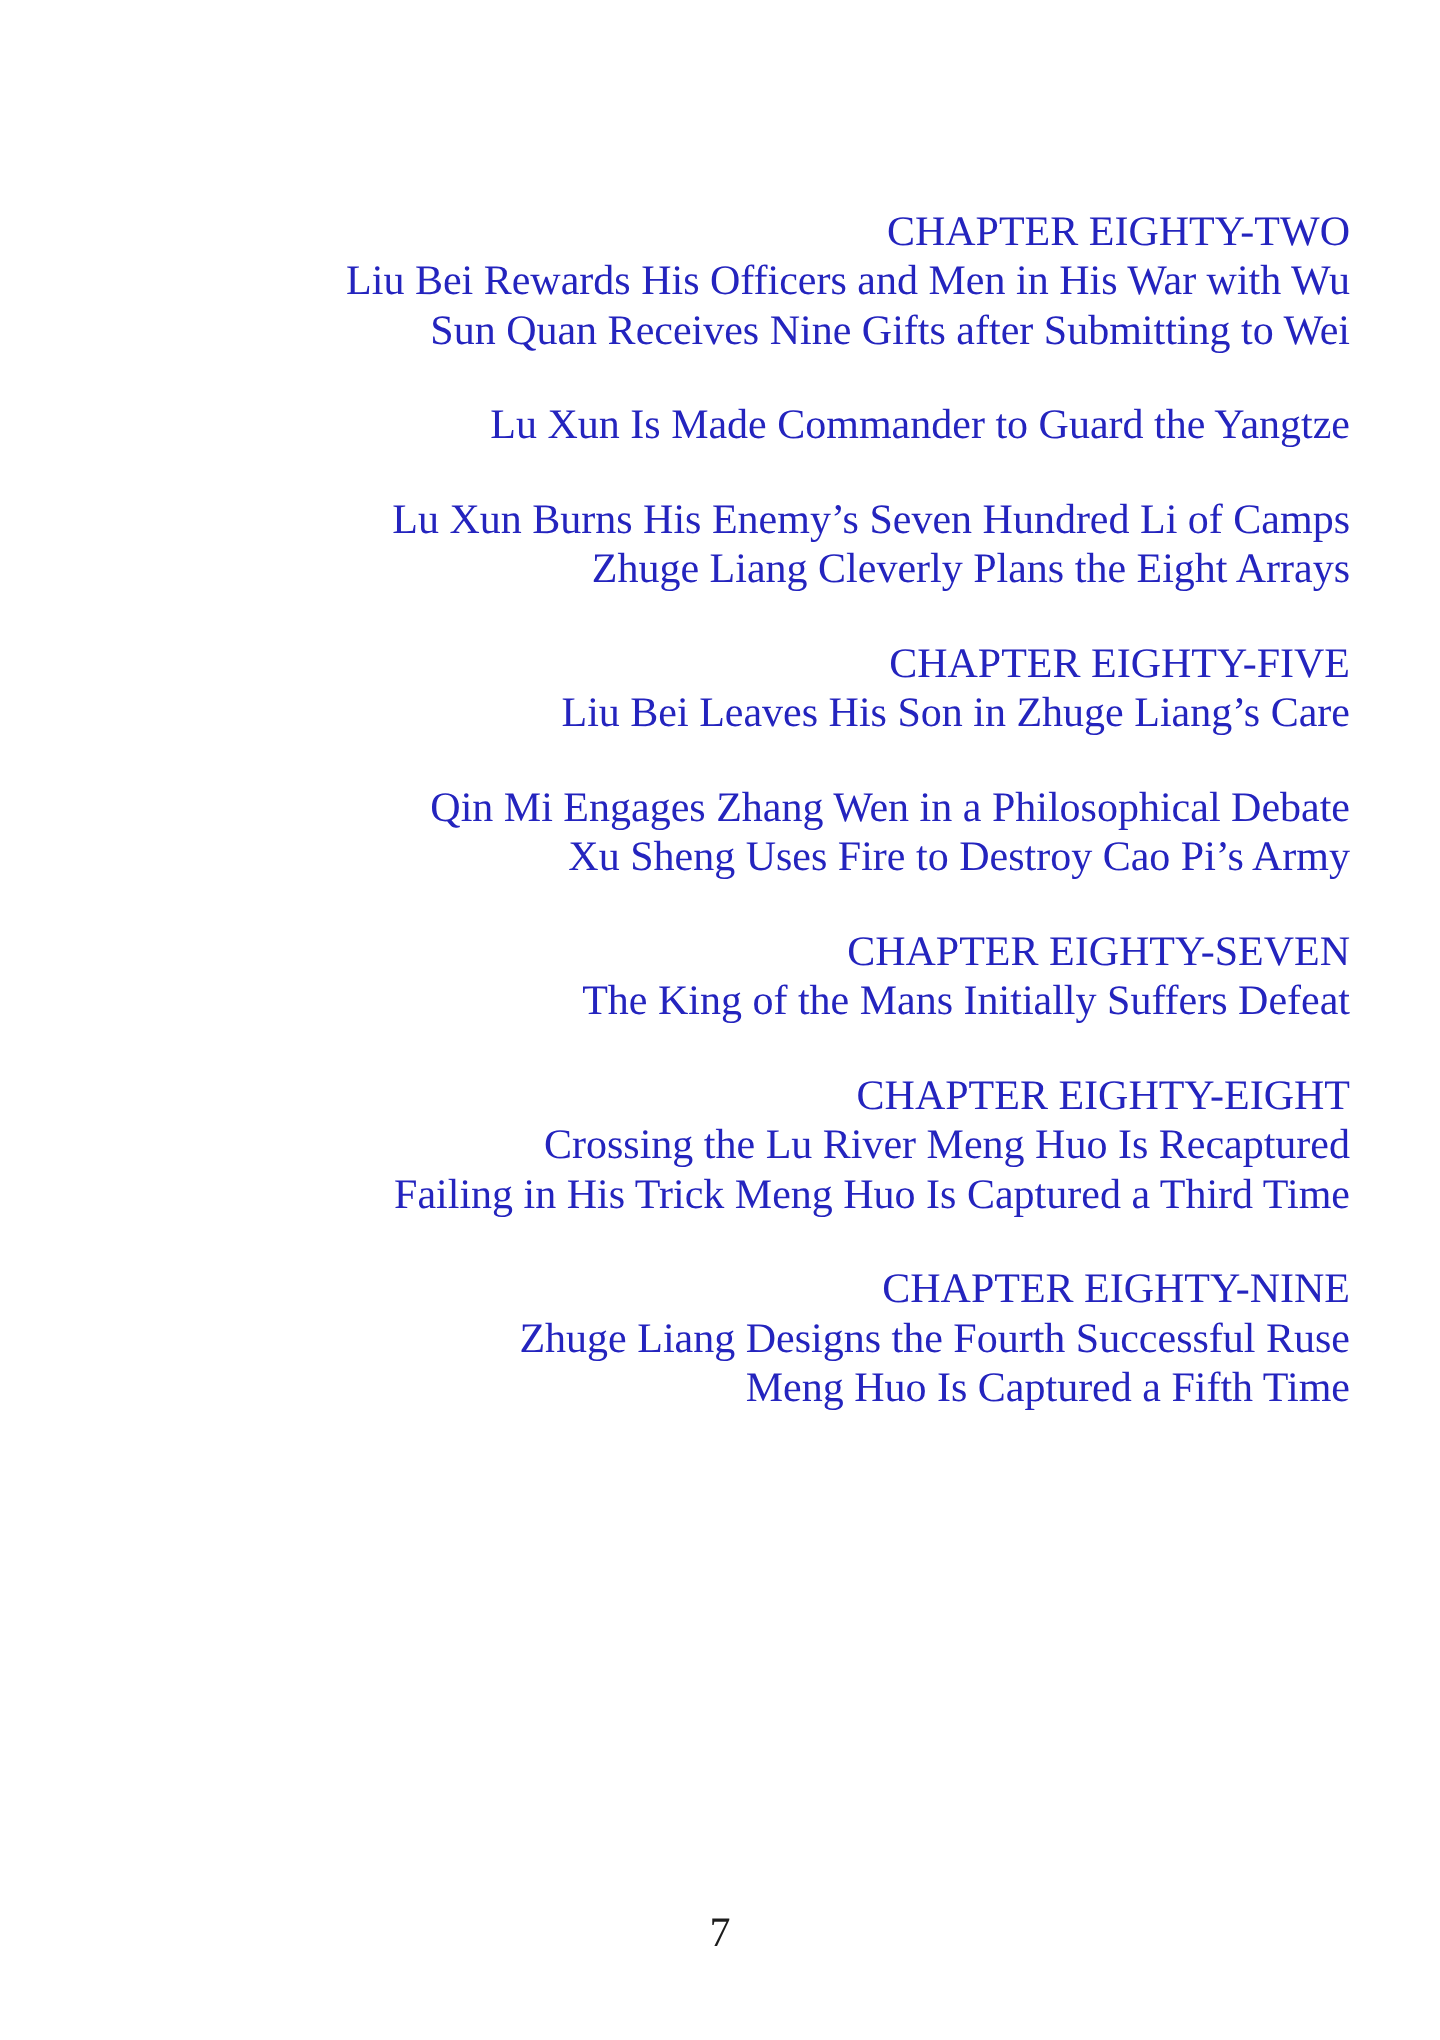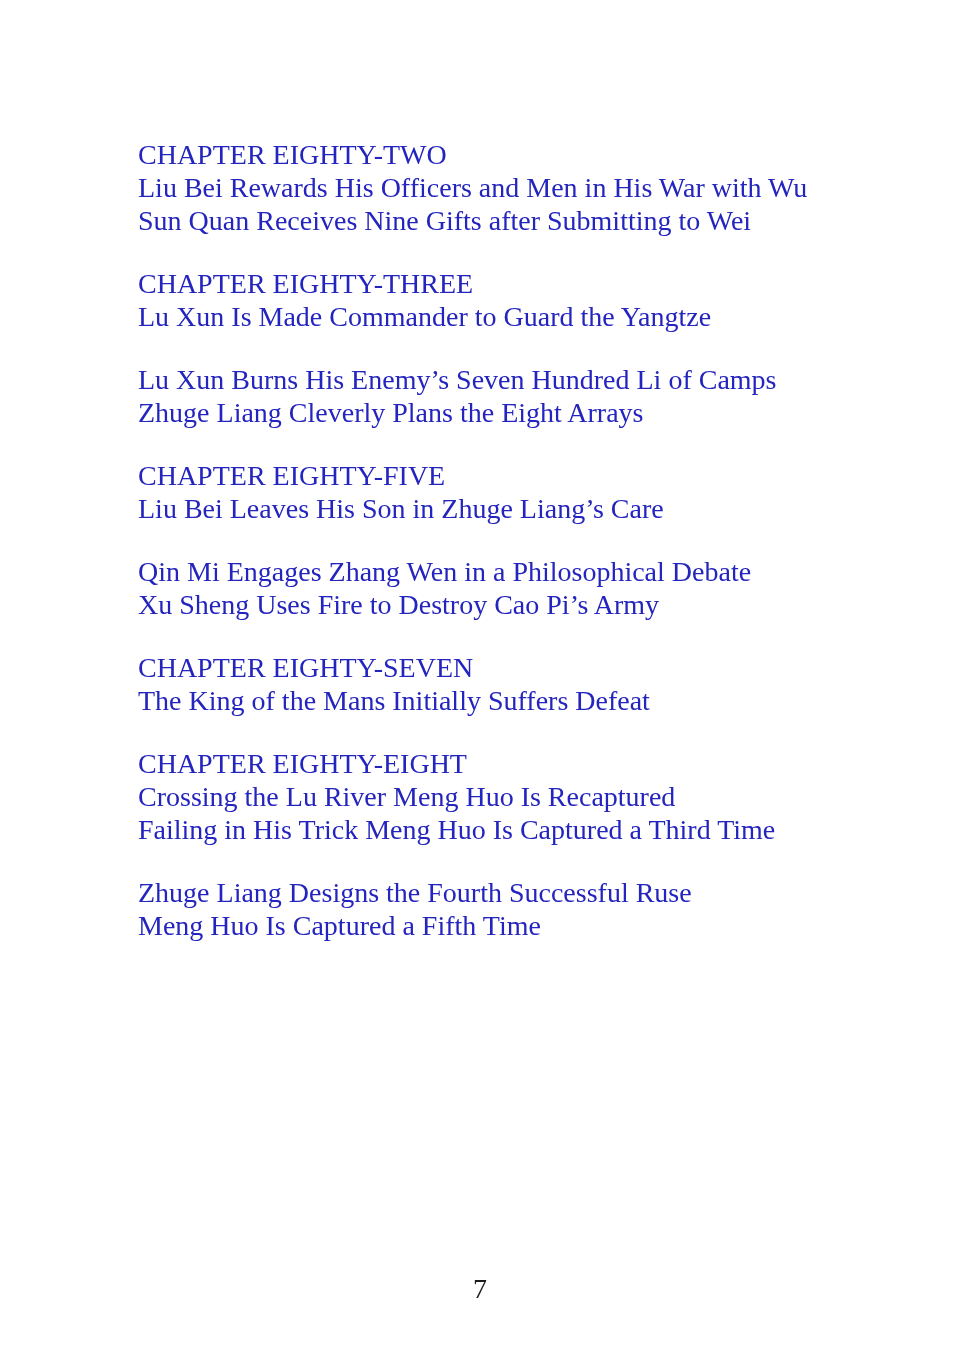--- a/index.html
+++ b/index.html
@@ -23,20 +23,21 @@
   }
   .chapter {
     margin-bottom: 30px;
   }
   .chapter-heading,
   .chapter-line {
     color: #2424BE;
     font-size: 28px;
     line-height: 33px;
     white-space: nowrap;
+    text-align: right;
   }
   .page-number {
     position: absolute;
     left: 0;
     right: 0;
     top: 1272px;
     text-align: center;
     color: #1c1c1c;
     font-size: 28px;
     line-height: 33px;
@@ -47,21 +48,20 @@
 
 <div class="page">
   <div class="toc" id="toc">
   <div class="chapter">
     <div class="chapter-heading">CHAPTER EIGHTY-TWO</div>
     <div class="chapter-line">Liu Bei Rewards His Officers and Men in His War with Wu</div>
     <div class="chapter-line">Sun Quan Receives Nine Gifts after Submitting to Wei</div>
   </div>
 
   <div class="chapter">
-    <div class="chapter-heading">CHAPTER EIGHTY-THREE</div>
     <div class="chapter-line">Lu Xun Is Made Commander to Guard the Yangtze</div>
   </div>
 
   <div class="chapter">
     <div class="chapter-line">Lu Xun Burns His Enemy’s Seven Hundred Li of Camps</div>
     <div class="chapter-line">Zhuge Liang Cleverly Plans the Eight Arrays</div>
   </div>
 
   <div class="chapter">
     <div class="chapter-heading">CHAPTER EIGHTY-FIVE</div>
@@ -78,18 +78,19 @@
     <div class="chapter-line">The King of the Mans Initially Suffers Defeat</div>
   </div>
 
   <div class="chapter">
     <div class="chapter-heading">CHAPTER EIGHTY-EIGHT</div>
     <div class="chapter-line">Crossing the Lu River Meng Huo Is Recaptured</div>
     <div class="chapter-line">Failing in His Trick Meng Huo Is Captured a Third Time</div>
   </div>
 
   <div class="chapter">
+    <div class="chapter-heading">CHAPTER EIGHTY-NINE</div>
     <div class="chapter-line">Zhuge Liang Designs the Fourth Successful Ruse</div>
     <div class="chapter-line">Meng Huo Is Captured a Fifth Time</div>
   </div>
 </div>
   <div class="page-number">7</div>
 </div>
 
 </body></html>

